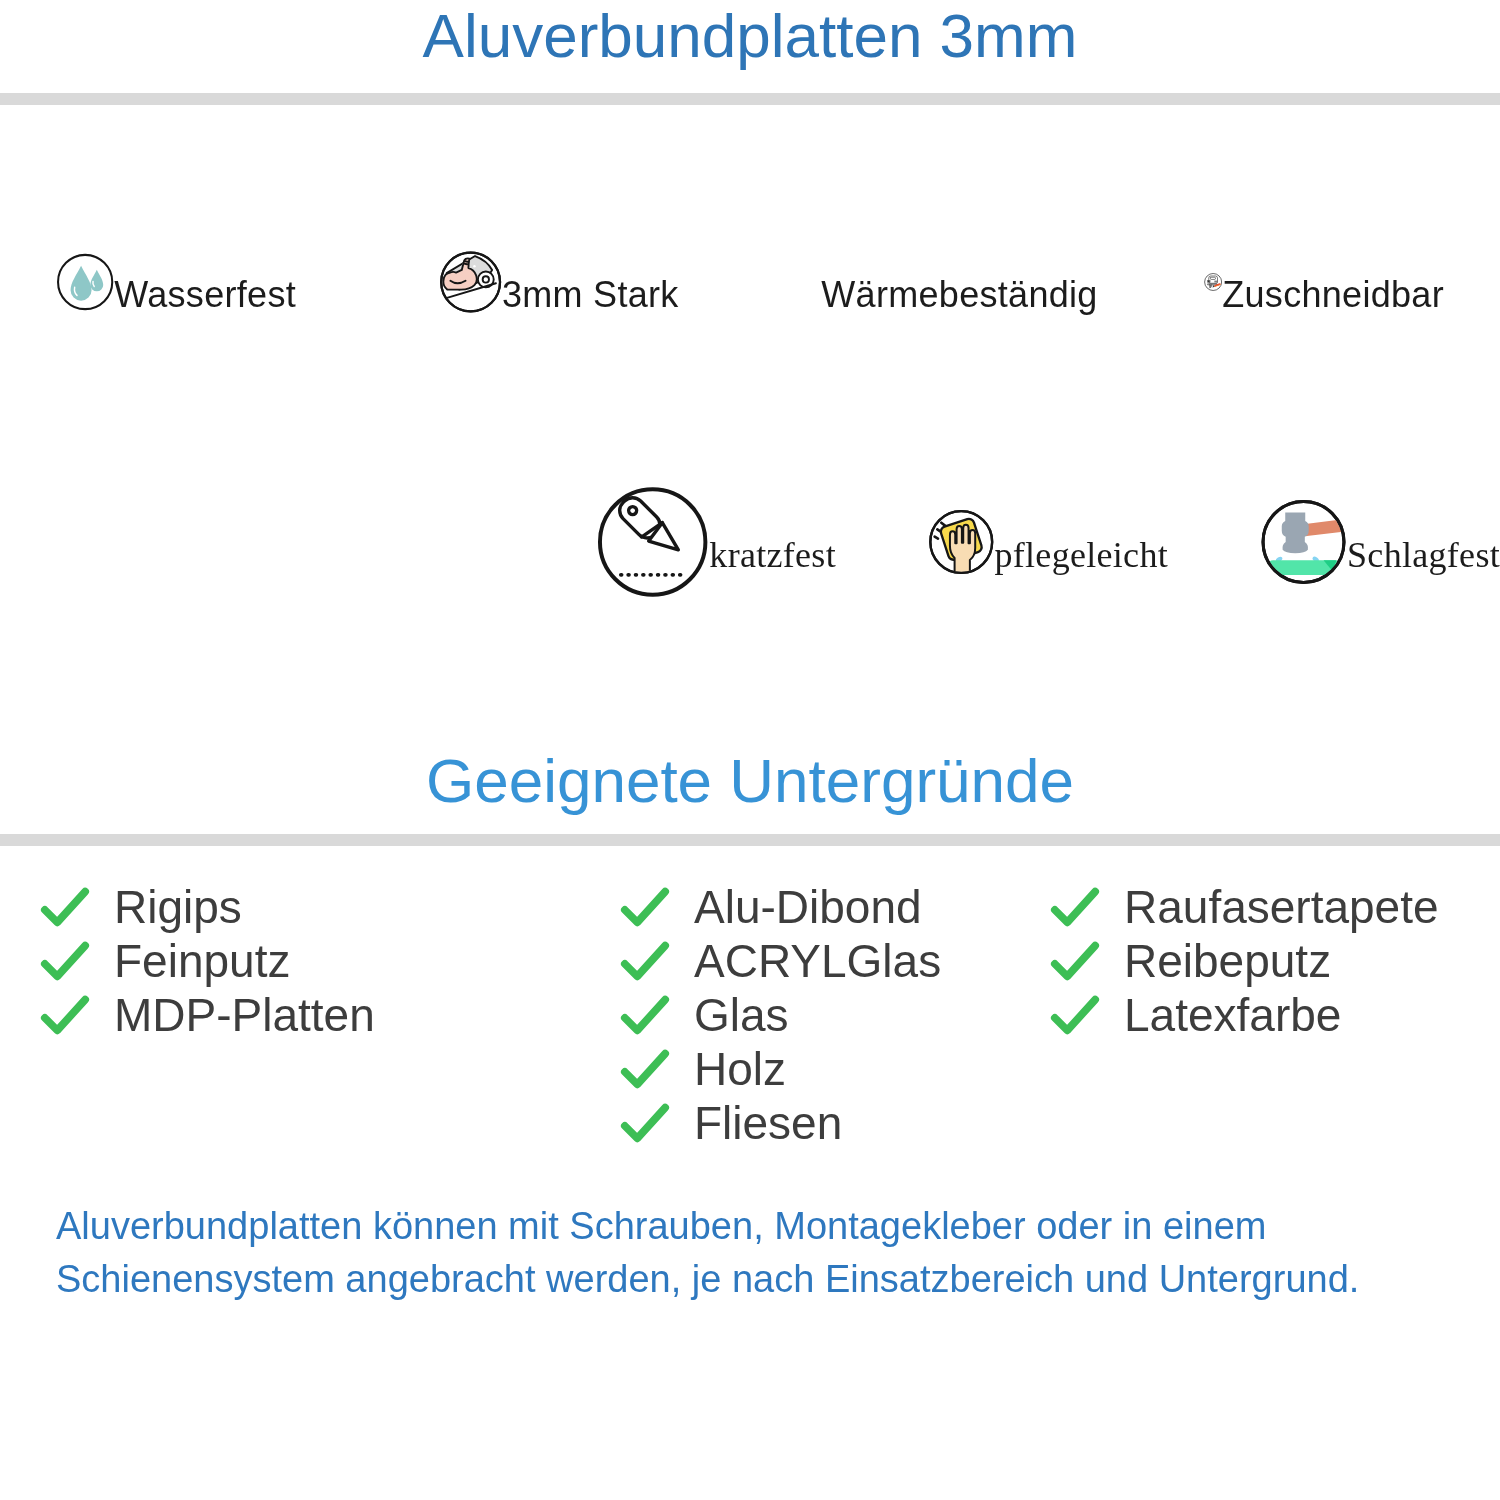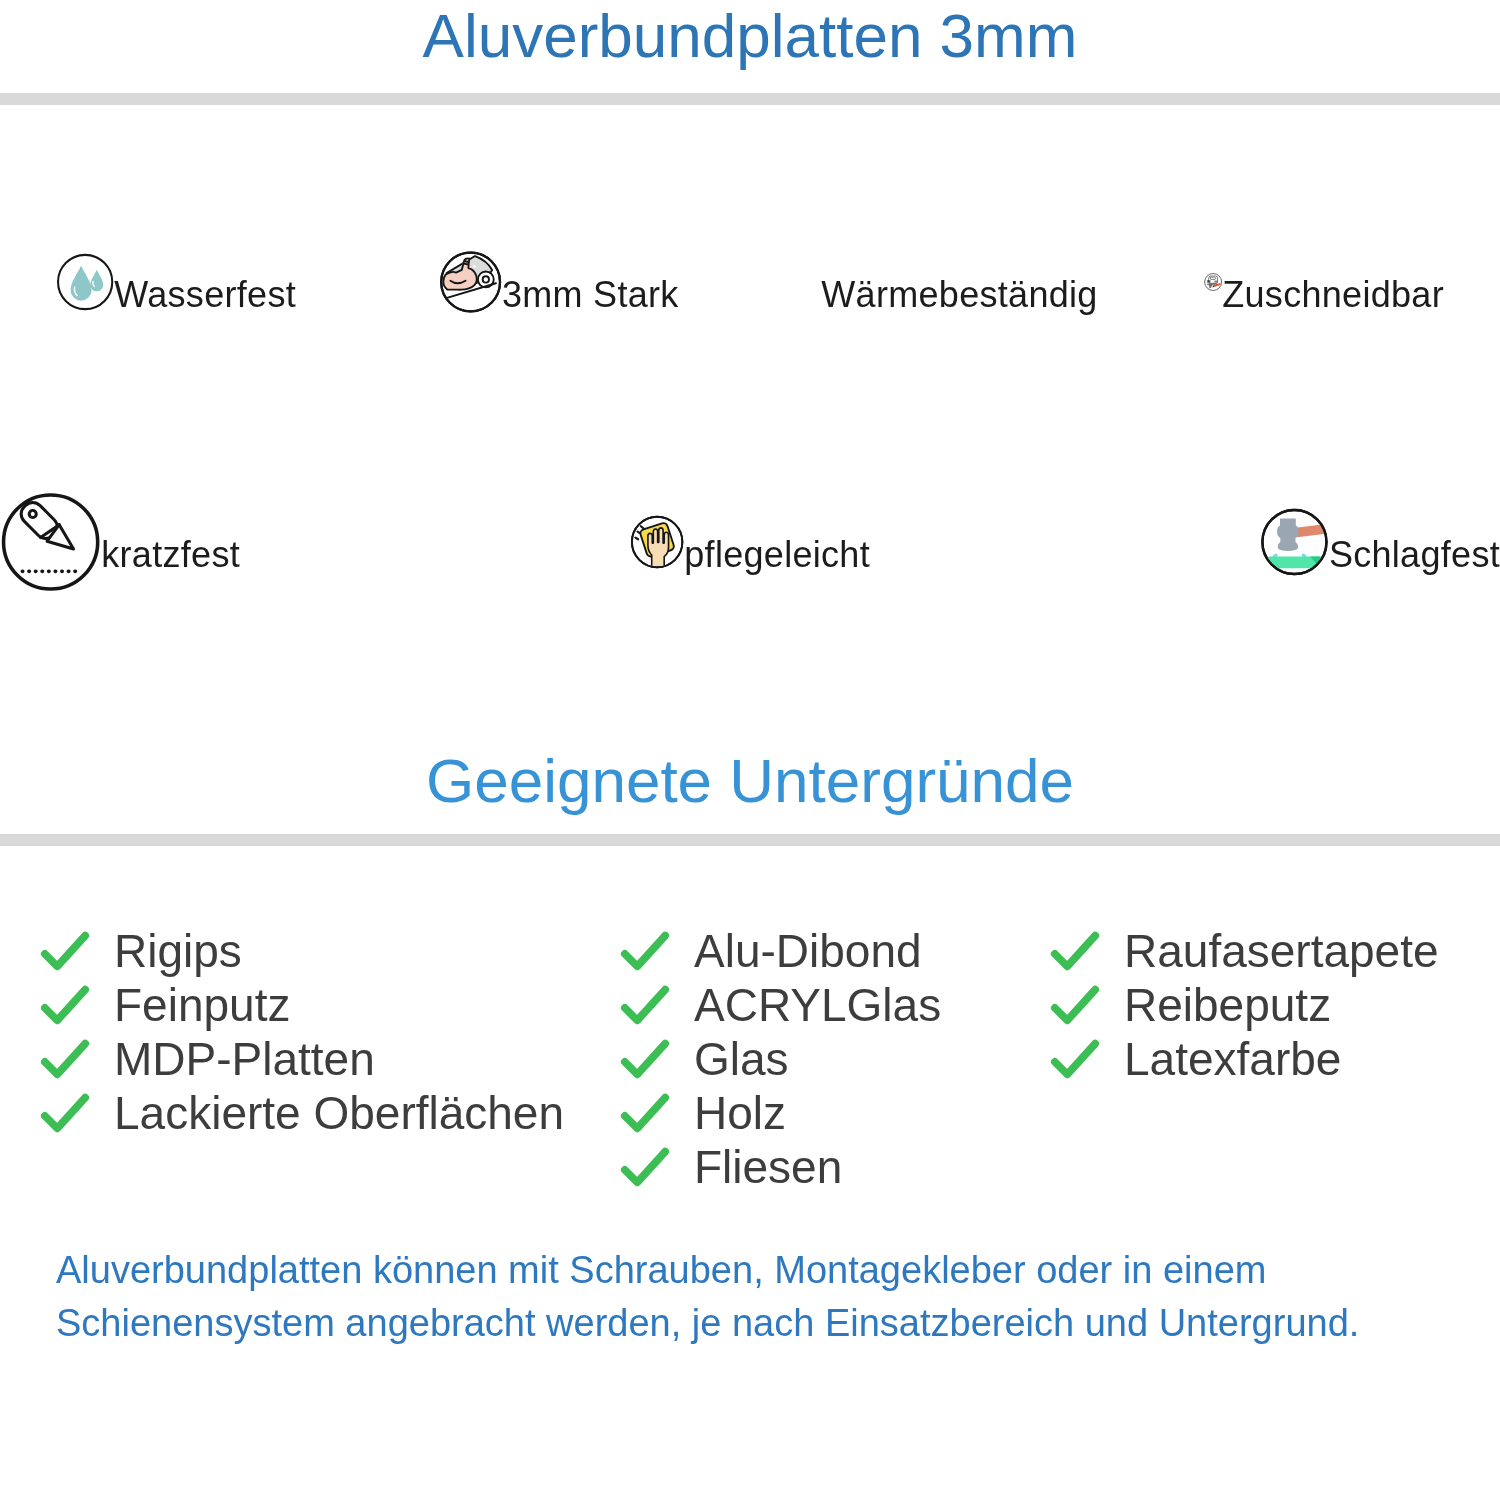--- a/index.html
+++ b/index.html
@@ -16,21 +16,21 @@
   .page{width:1500px;height:1500px;position:relative;}
   .main-title{
     text-align:center;font-size:62px;font-weight:500;
     color:var(--title_blue);letter-spacing:0;
   }
   .divider{height:12px;background:var(--divider_gray);width:100%;}
   .divider.top{margin-top:22px;}
   .divider.mid{margin-top:18px;}
   .row{display:flex;}
   .row1{justify-content:space-between;padding:0 56px;margin-top:78px;}
-  .row2{justify-content:space-between;gap:120px;margin-top:62px;}
+  .row2{justify-content:flex-end;gap:92px;margin-top:62px;font-family:Liberation Serif, serif;}
   .feature{display:flex;flex-direction:row;align-items:center;width:240px;}
   .feature-label{
     margin-top:26px;font-size:36px;color:var(--label_black);
     white-space:nowrap;letter-spacing:0.3px;
   }
   .ic{display:block;}
   .ring{fill:#ffffff;stroke:var(--icon_outline);stroke-width:7;}
   .ring-top{fill:none;stroke:var(--icon_outline);stroke-width:7;}
   .st{stroke:var(--icon_outline);stroke-width:6;fill:none;stroke-linecap:round;stroke-linejoin:round;}
   .ofill{fill:#ffffff;stroke:var(--icon_outline);stroke-width:6;stroke-linecap:round;stroke-linejoin:round;}
@@ -45,21 +45,21 @@
   .dots{stroke:var(--icon_outline);stroke-width:7;stroke-linecap:round;}
   .cloth{fill:#f7d94c;stroke:var(--icon_outline);stroke-width:7;stroke-linejoin:round;}
   .hand{fill:#f8dcb3;stroke:var(--icon_outline);stroke-width:6;stroke-linejoin:round;}
   .mark{stroke:var(--icon_outline);stroke-width:8;stroke-linecap:round;}
   .hgray{fill:#9aa6b2;} .hsalmon{fill:#e0896a;} .splash{fill:#85d4f2;}
   .mint{fill:#52e5a9;} .mintdark{fill:#1fce85;}
   .subtitle{
     margin-top:104px;text-align:center;font-size:62px;font-weight:400;
     color:var(--subtitle_blue);
   }
-  .surfaces{display:flex;margin-top:82px;padding-left:40px;}
+  .surfaces{display:flex;margin-top:38px;padding-left:40px;}
   .surf-col{list-style:none;margin:0;padding:0;}
   .surf-col.c1{width:580px;} .surf-col.c2{width:430px;} .surf-col.c3{flex:1;}
   .surf-item{display:flex;align-items:center;margin-bottom:8px;height:46px;}
   .surf-label{
     font-size:46px;color:var(--list_text);white-space:nowrap;margin-left:24px;
   }
   .check{flex-shrink:0;}
   .checkpath{stroke:var(--check_green);stroke-width:8;fill:none;stroke-linecap:round;stroke-linejoin:round;}
   .footer{
     margin-top:46px;padding-left:56px;font-size:38px;line-height:53px;
@@ -238,26 +238,20 @@
             <path class="checkpath" d="M5 25 L18 38 L47 6"></path>
           </svg>
         <span class="surf-label">Feinputz</span>
       </li>
       <li class="surf-item">
         <svg class="check" width="50" height="44" viewBox="0 0 52 44">
             <path class="checkpath" d="M5 25 L18 38 L47 6"></path>
           </svg>
         <span class="surf-label">MDP-Platten</span>
       </li>
-      <li class="surf-item">
-        <svg class="check" width="50" height="44" viewBox="0 0 52 44">
-            <path class="checkpath" d="M5 25 L18 38 L47 6"></path>
-          </svg>
-        <span class="surf-label">Lackierte Oberflächen</span>
-      </li>
     </ul>
 
     <ul class="surf-col c2">
       <li class="surf-item">
         <svg class="check" width="50" height="44" viewBox="0 0 52 44">
             <path class="checkpath" d="M5 25 L18 38 L47 6"></path>
           </svg>
         <span class="surf-label">Alu-Dibond</span>
       </li>
       <li class="surf-item">

